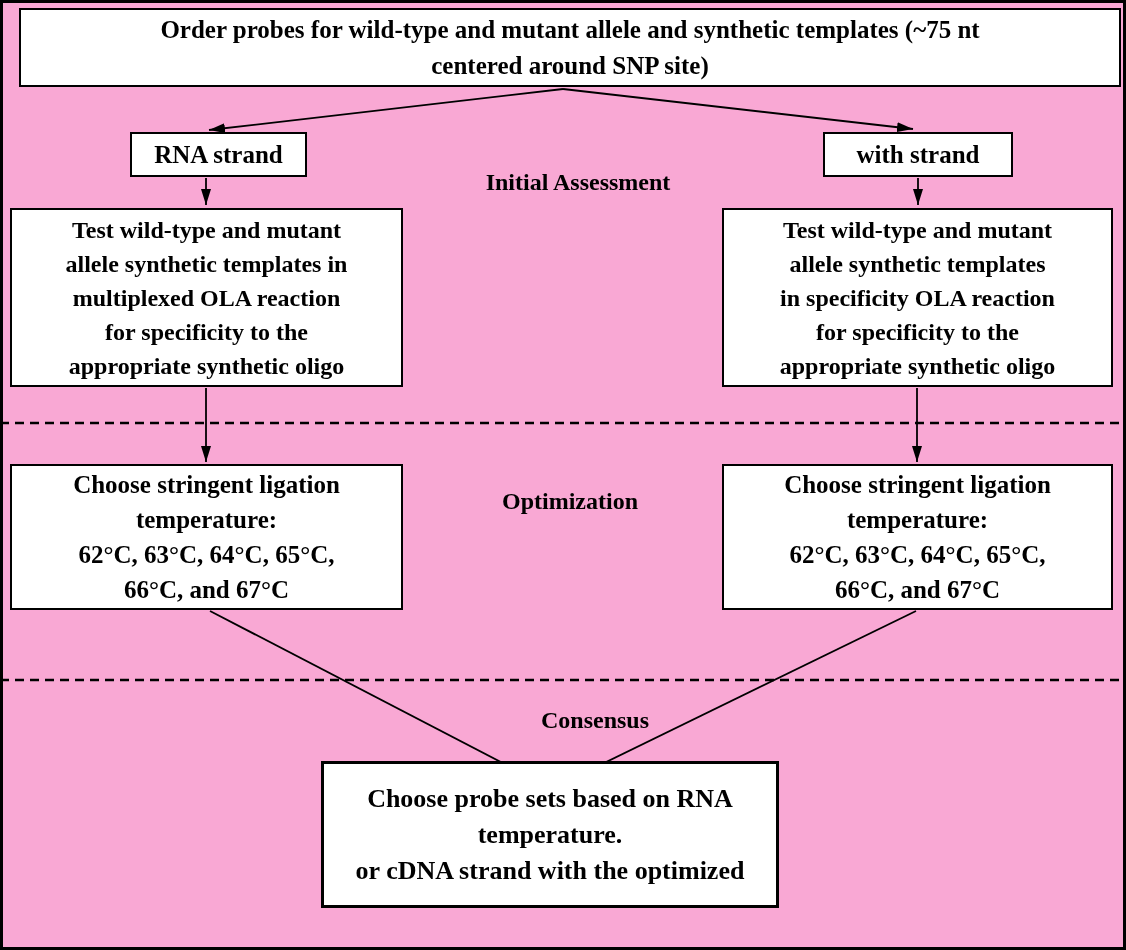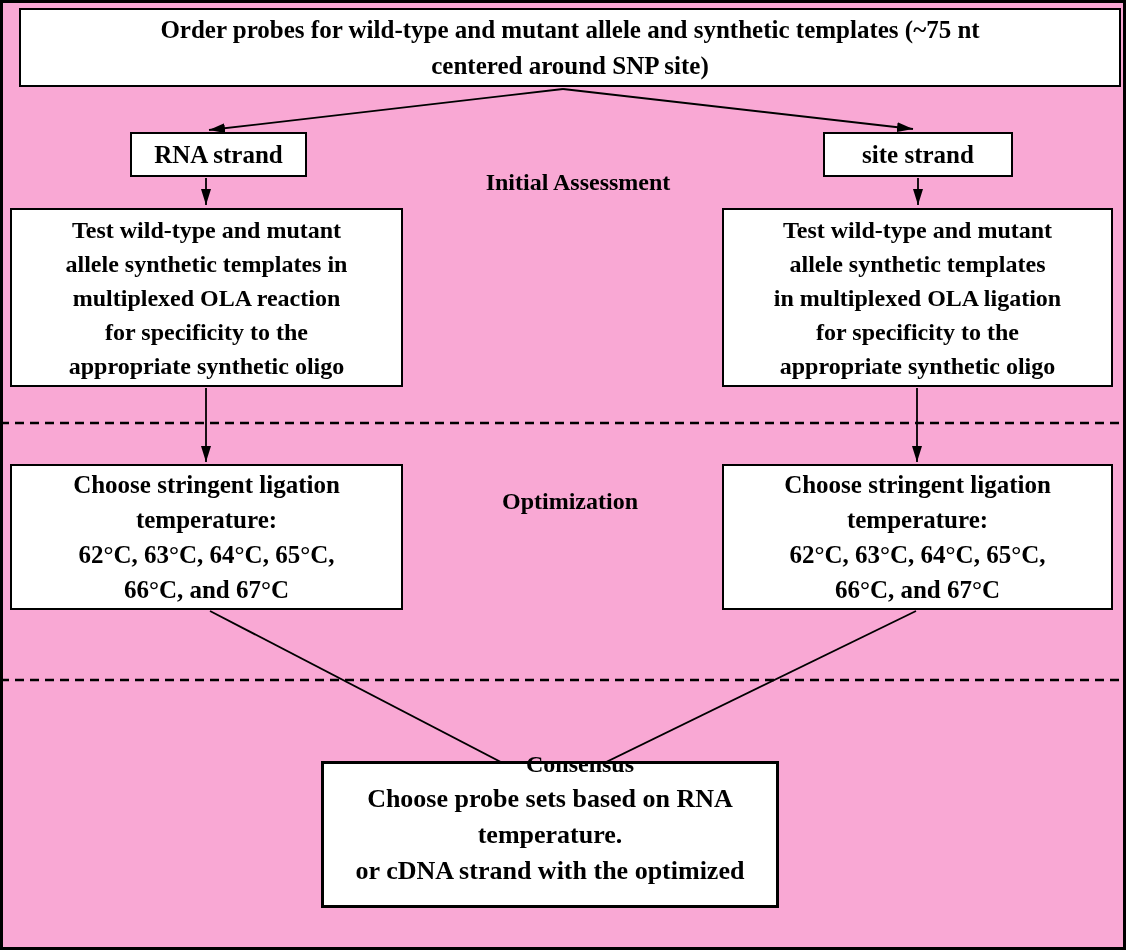--- a/index.html
+++ b/index.html
@@ -39,21 +39,21 @@
   #final-box{left:321px;top:761px;width:458px;height:147px;font-size:26px;line-height:36px;border-width:3px;}
   .stage-label{
     position:absolute;
     transform:translateX(-50%);
     font-weight:bold;font-size:24px;
     white-space:nowrap;
     z-index:3;
   }
   #label-initial{left:578px;top:169px;}
   #label-optimization{left:570px;top:488px;}
-  #label-consensus{left:580px;top:707px;margin-top:44px;}
+  #label-consensus{left:595px;top:707px;}
 </style>
 </head>
 <body>
 
 <div id="canvas">
 
   <svg id="connectors" viewBox="0 0 1126 950" xmlns="http://www.w3.org/2000/svg">
     <defs>
       <marker id="ah" markerWidth="16" markerHeight="10" refX="16" refY="5" orient="auto" markerUnits="userSpaceOnUse">
         <path d="M0,0 L16,5 L0,10 z" fill="#000"></path>
@@ -78,37 +78,37 @@
   <div id="top-box" class="fbox">
     <span class="ln">Order probes for wild-type and mutant allele and synthetic templates (~75 nt</span>
     <span class="ln">centered around SNP site)</span>
   </div>
 
   <div id="rna-box" class="fbox">
     <span class="ln">RNA strand</span>
   </div>
 
   <div id="cdna-box" class="fbox">
-    <span class="ln">site strand</span>
+    <span class="ln">with strand</span>
   </div>
 
   <div id="label-initial" class="stage-label">Initial Assessment</div>
 
   <div id="test-left" class="fbox">
     <span class="ln">Test wild-type and mutant</span>
     <span class="ln">allele synthetic templates in</span>
     <span class="ln">multiplexed OLA reaction</span>
     <span class="ln">for specificity to the</span>
     <span class="ln">appropriate synthetic oligo</span>
   </div>
 
   <div id="test-right" class="fbox">
     <span class="ln">Test wild-type and mutant</span>
     <span class="ln">allele synthetic templates</span>
-    <span class="ln">in multiplexed OLA ligation</span>
+    <span class="ln">in specificity OLA reaction</span>
     <span class="ln">for specificity to the</span>
     <span class="ln">appropriate synthetic oligo</span>
   </div>
 
   <div id="temp-left" class="fbox">
     <span class="ln">Choose stringent ligation</span>
     <span class="ln">temperature:</span>
     <span class="ln">62°C, 63°C, 64°C, 65°C,</span>
     <span class="ln">66°C, and 67°C</span>
   </div>

